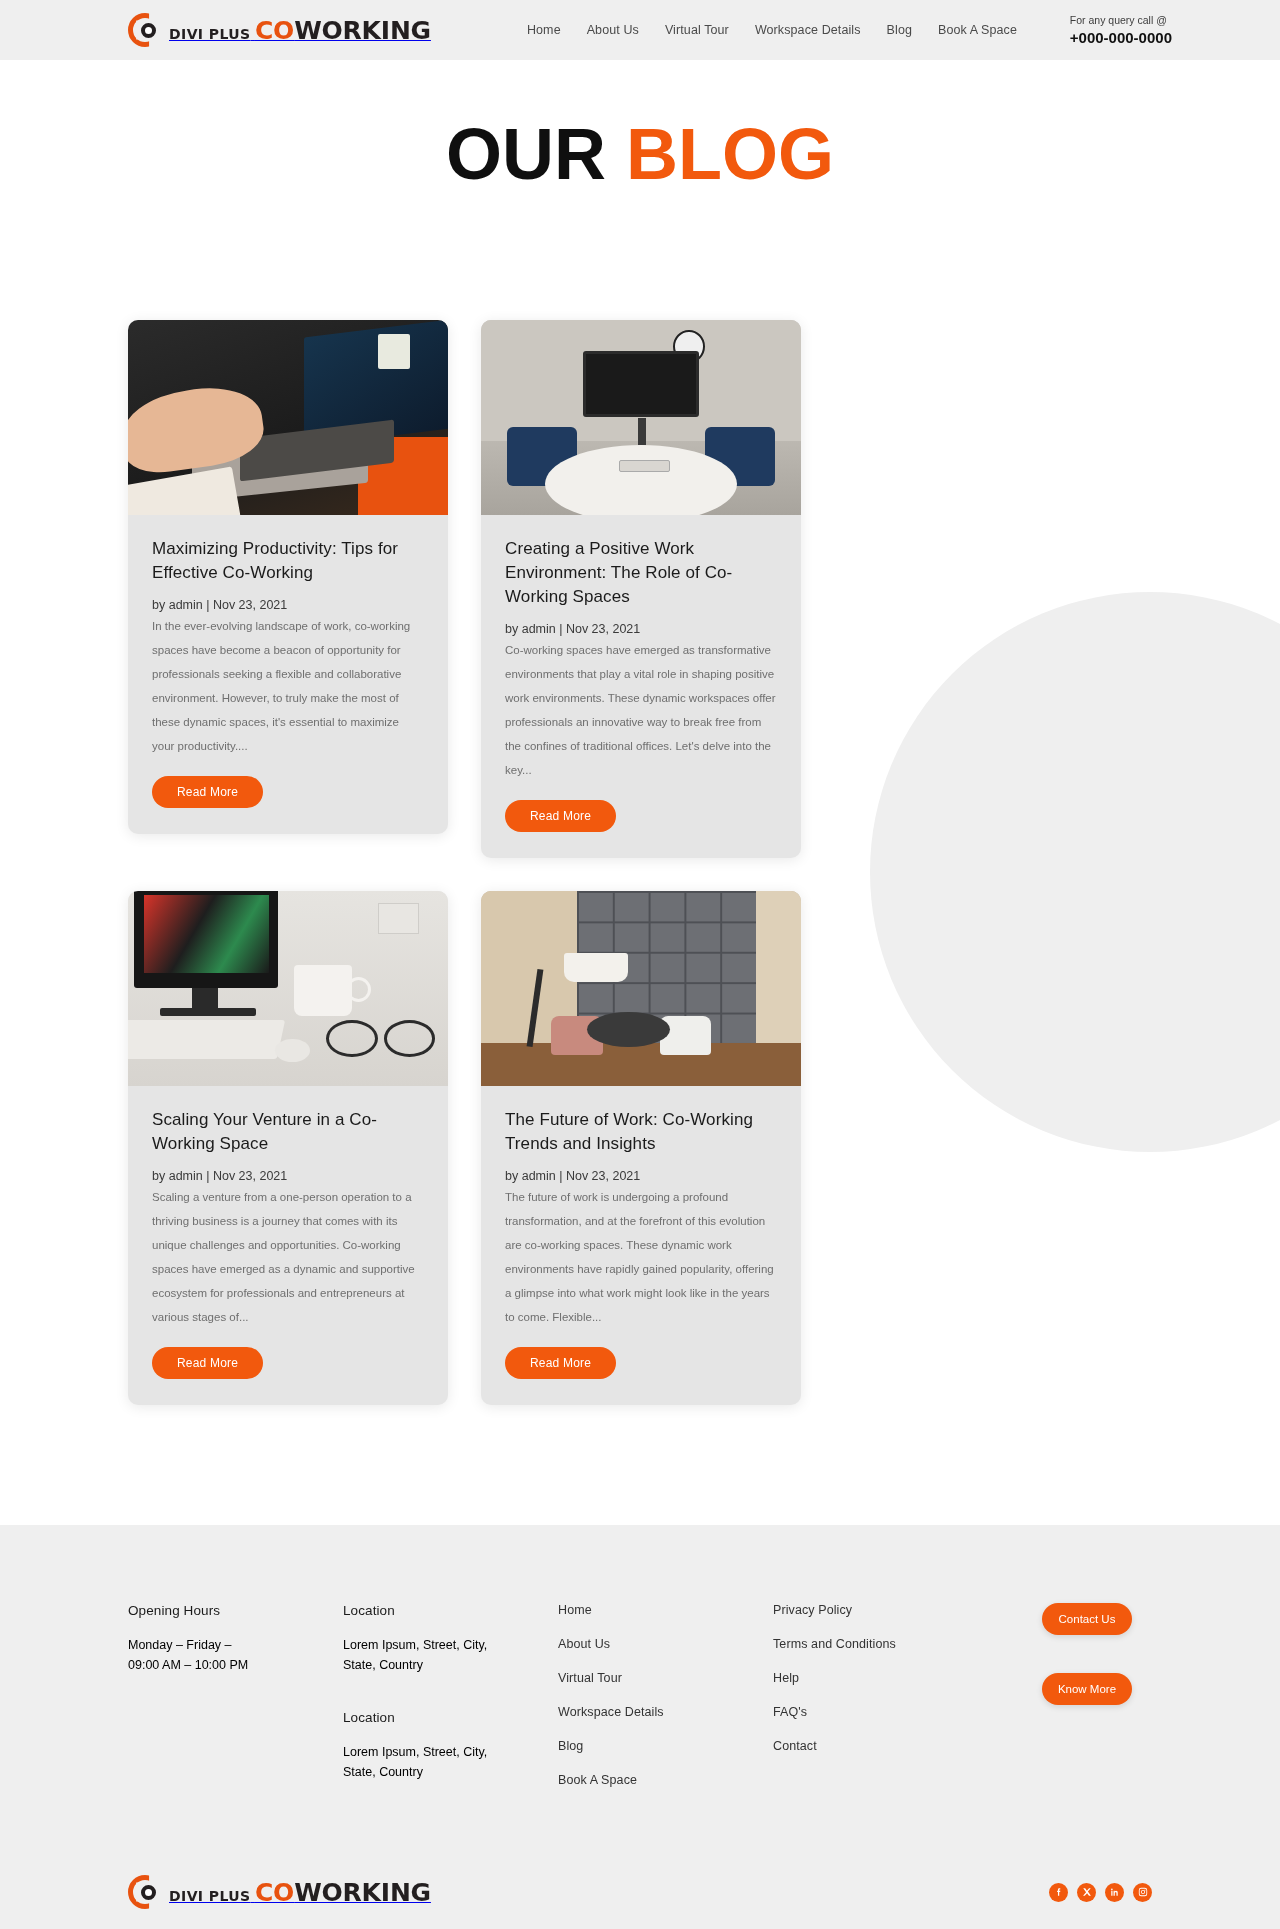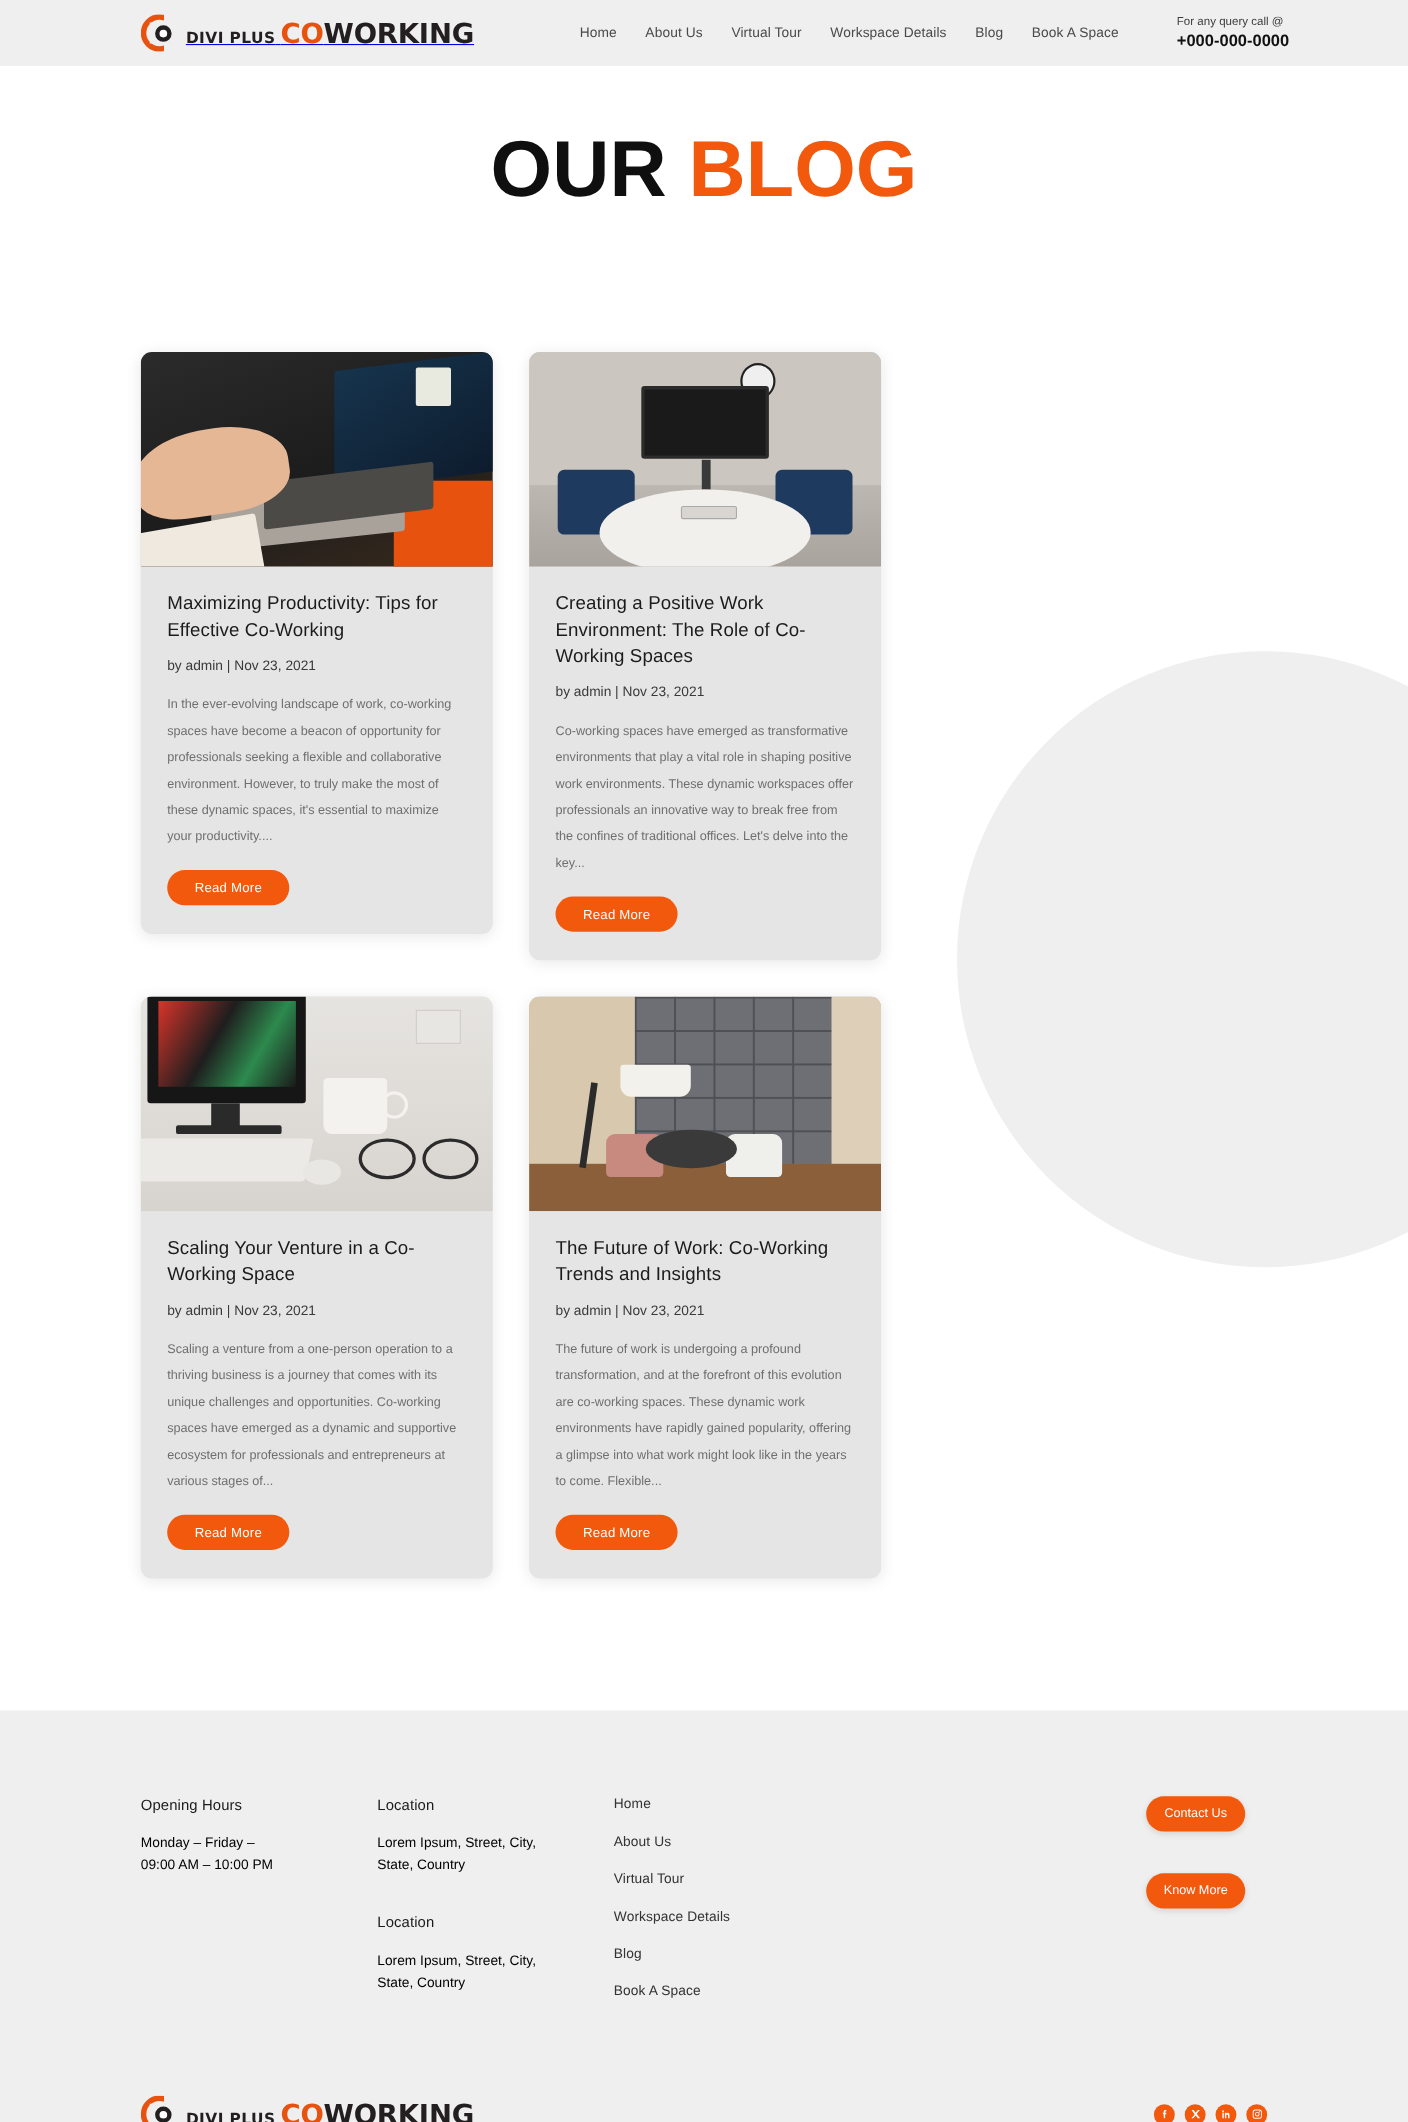--- a/index.html
+++ b/index.html
@@ -112,21 +112,21 @@
   .card-body { padding: 22px 24px 26px; }
   .card-title {
     font-size: 17px; line-height: 1.42; color: #1b1b1b;
     font-weight: normal; letter-spacing: .1px;
   }
   .card-meta {
     font-size: 12.5px; color: #3a3a3a; margin-top: 13px;
   }
   .card-excerpt {
     font-size: 11.5px; line-height: 2.08; color: #6f6f6f;
-    margin-top: 18px;
+    margin-top: 3px;
   }
   .read-more {
     display: inline-block;
     margin-top: 17px;
     background: #F2590D;
     color: #ffffff;
     font-size: 12px;
     padding: 9px 25px;
     border-radius: 40px;
     border: none;
@@ -387,20 +387,27 @@
 
     <div class="fcol-nav">
       <a class="f-link" href="#">Home</a>
       <a class="f-link" href="#">About Us</a>
       <a class="f-link" href="#">Virtual Tour</a>
       <a class="f-link" href="#">Workspace Details</a>
       <a class="f-link" href="#">Blog</a>
       <a class="f-link" href="#">Book A Space</a>
     </div>
 
+    <div class="fcol-links">
+      <a class="f-link" href="#">Privacy Policy</a>
+      <a class="f-link" href="#">Terms and Conditions</a>
+      <a class="f-link" href="#">Help</a>
+      <a class="f-link" href="#">FAQ's</a>
+      <a class="f-link" href="#">Contact</a>
+    </div>
 
     <div class="fcol-btns">
       <button class="f-btn">Contact Us</button>
       <button class="f-btn">Know More</button>
     </div>
   </div>
 
   <div class="footer-bottom">
     <a class="logo-wrap" href="#">
       <span class="logo-mark">

